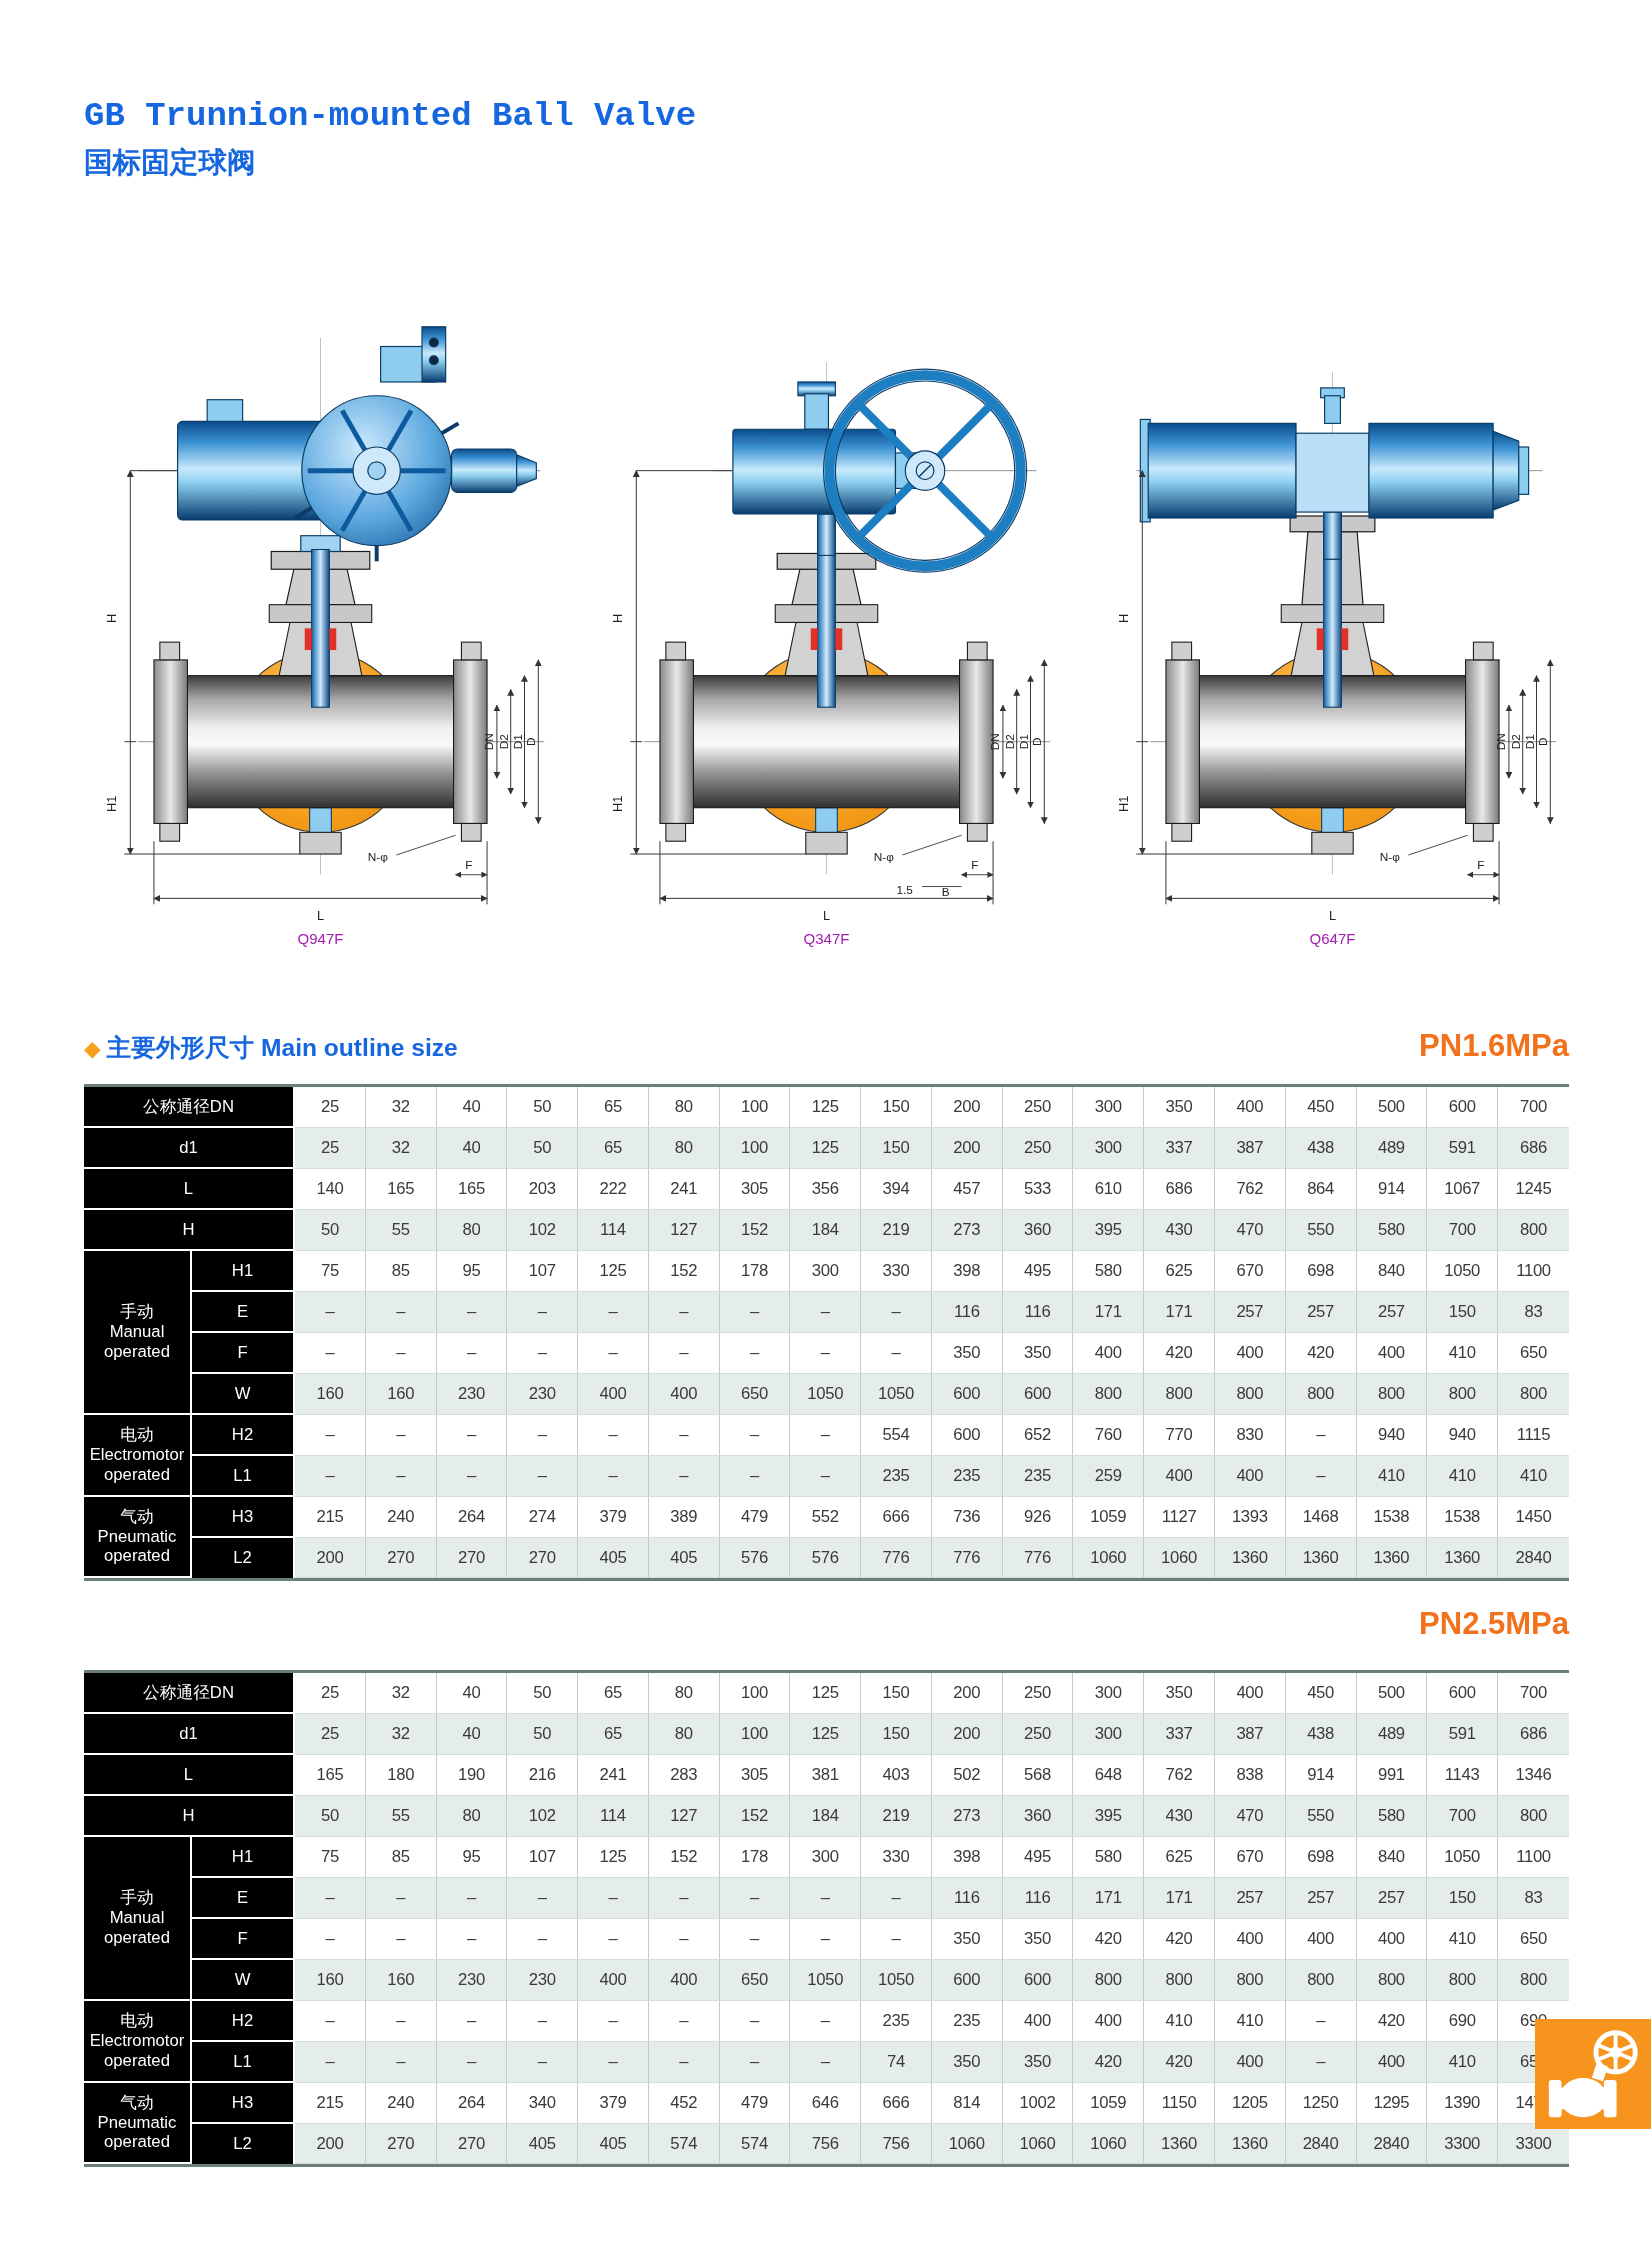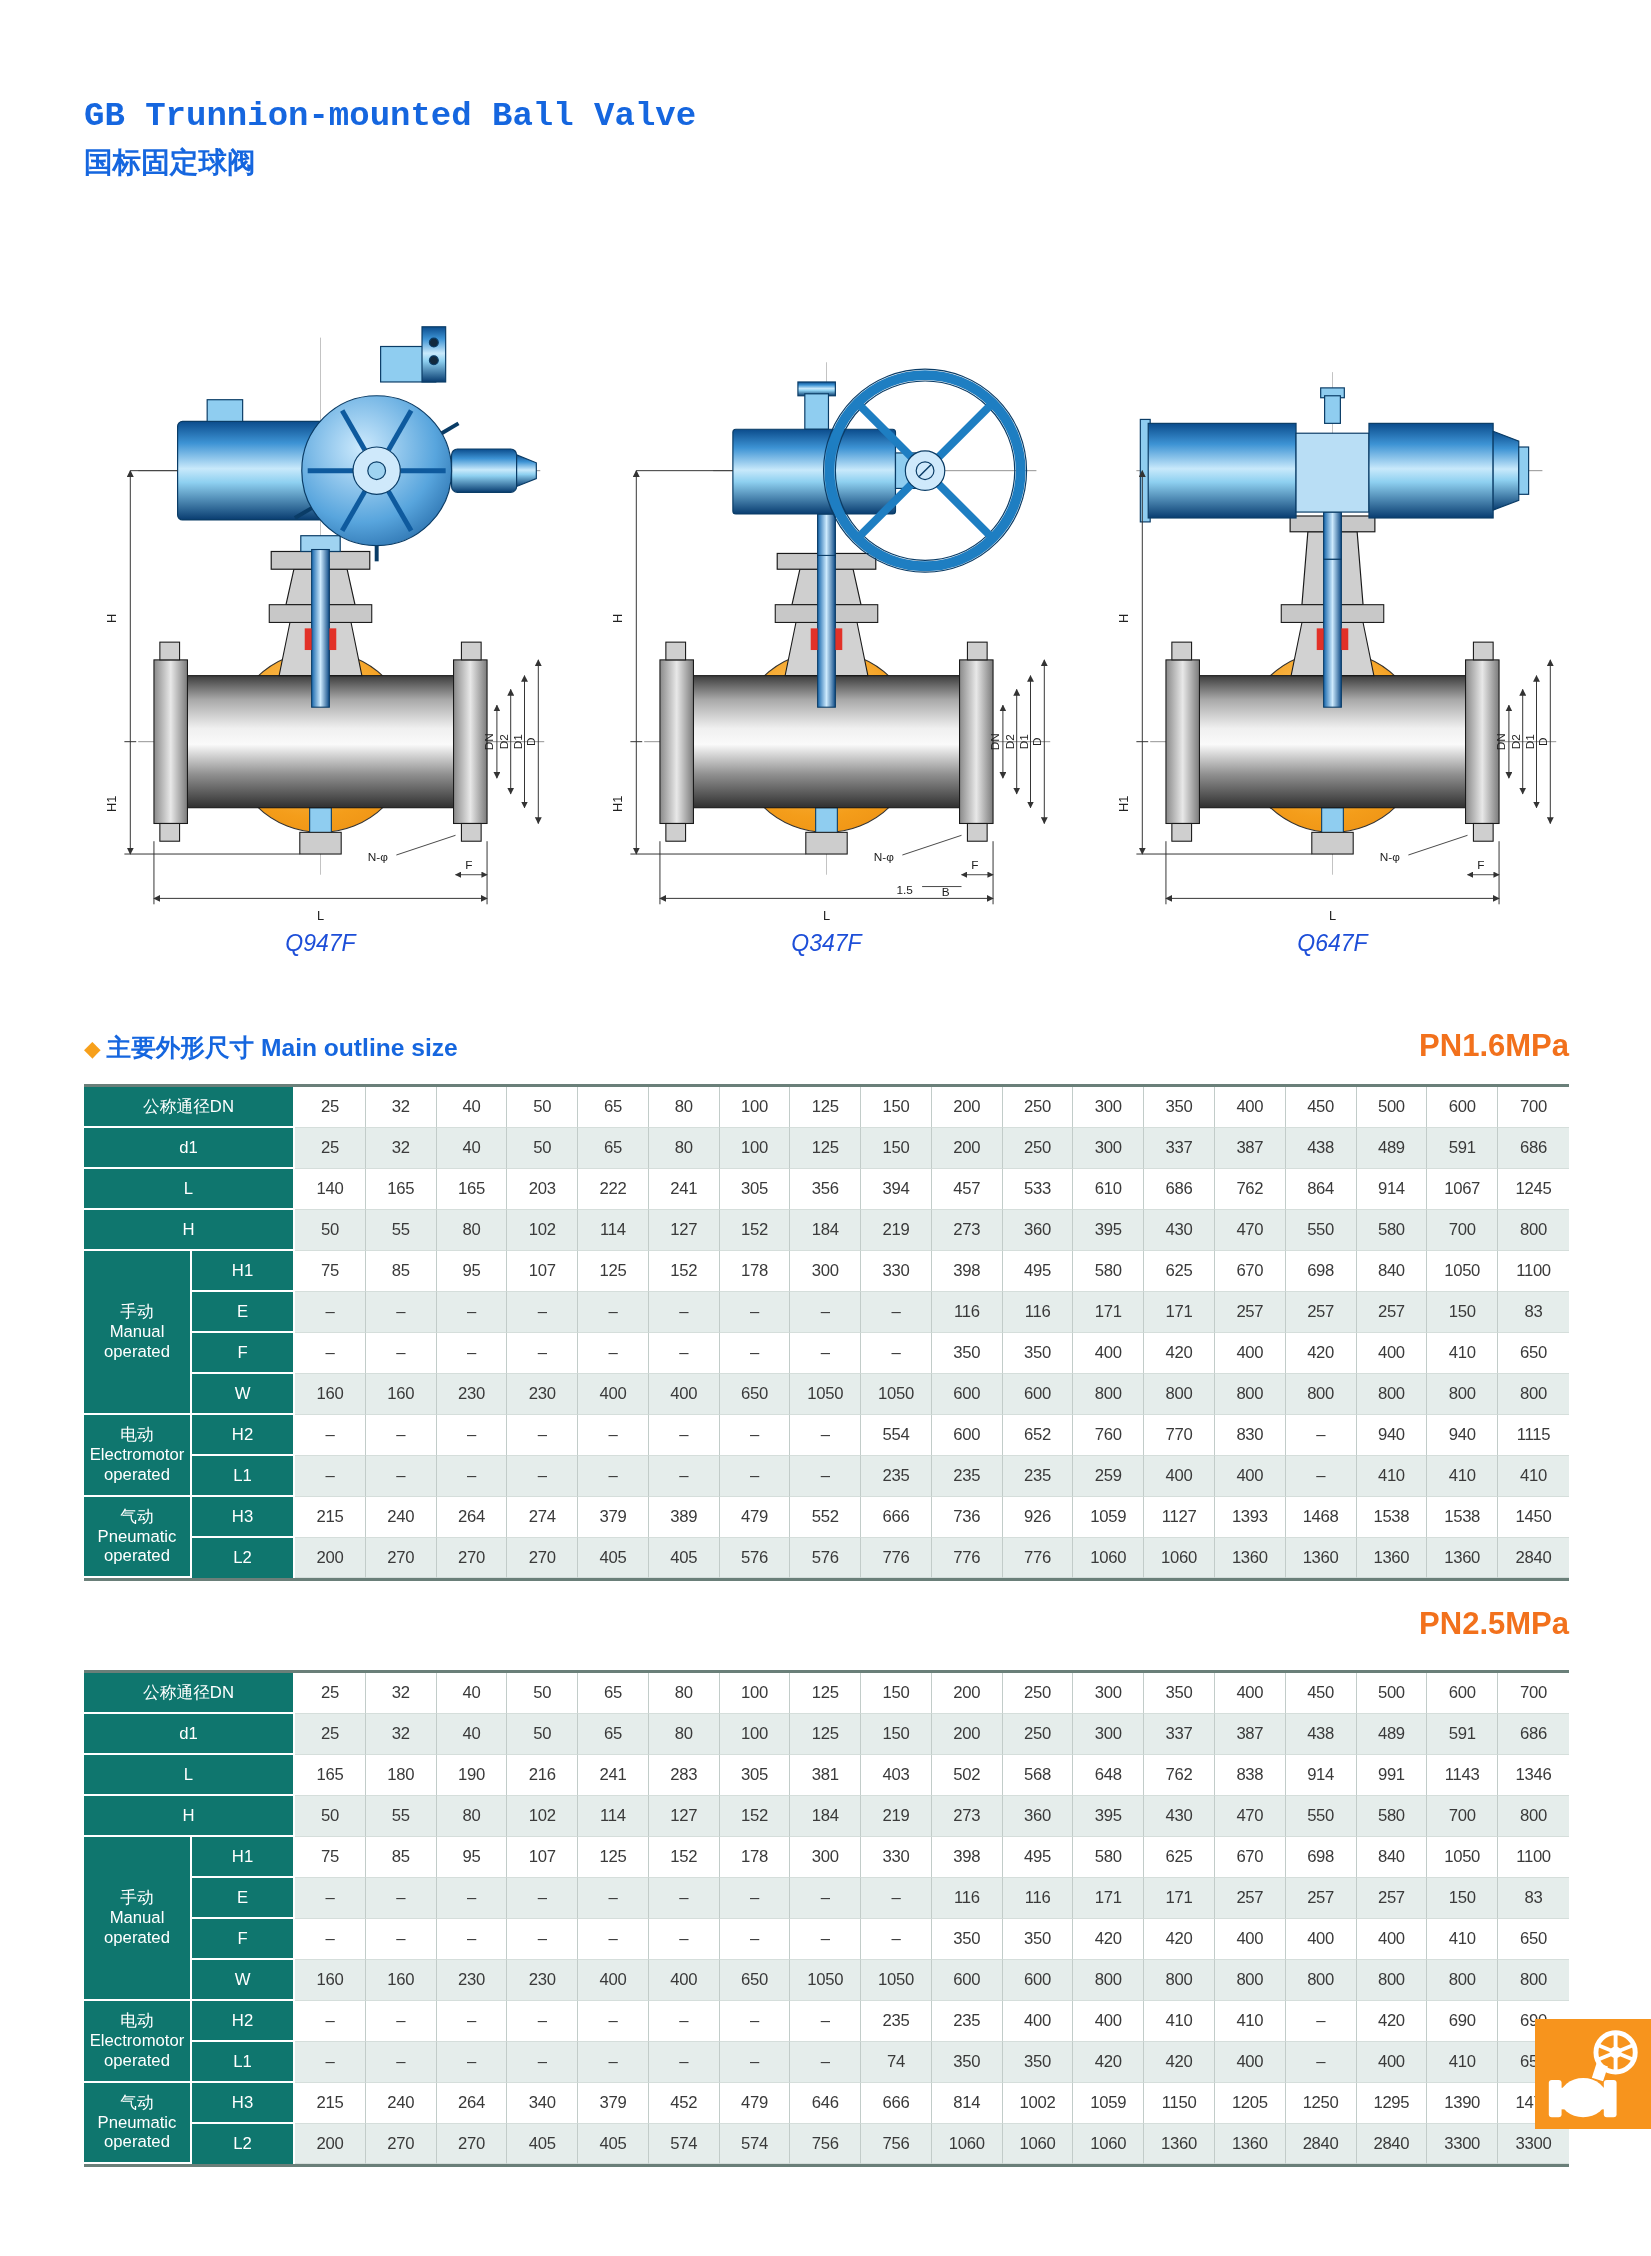--- a/index.html
+++ b/index.html
@@ -8,34 +8,34 @@
 
   
   .title-block{position:absolute;left:84px;top:97px;}
   .title-en{font-size:34px;font-weight:bold;color:#1566df;letter-spacing:0;font-family:Liberation Mono, monospace;}
   .title-zh{font-size:28.6px;font-weight:600;color:#1566df;margin-top:7.9px;}
 
   
   .drawings{position:absolute;left:84px;top:244px;width:1485px;display:flex;justify-content:space-between;}
   .drawing{width:473px;display:flex;flex-direction:column;align-items:center;}
   .drawing svg{display:block;}
-  .caption{font-size:23px;color:#1d4ed8;margin-top:5.9px;text-align:center;font-style:italic;}
+  .caption{font-size:15px;color:#a21caf;margin-top:5.9px;text-align:center;}
 
   
   .section-row{position:absolute;left:84px;top:1028px;width:1485px;display:flex;justify-content:space-between;align-items:baseline;gap:20px;}
   .section-title{font-size:24.6px;font-weight:bold;color:#1566df;}
   .diamond{color:#f7a01b;font-size:21.7px;margin-right:5.9px;}
   .pn-label{font-size:31px;font-weight:bold;color:#f2711c;}
   .pn2-row{position:absolute;left:84px;top:1606px;width:1485px;text-align:right;}
 
   
   .dim-table{border-collapse:separate;border-spacing:0;table-layout:fixed;width:1485px;
              border-top:3.9px solid #6a7f79;border-bottom:3.9px solid #6a7f79;}
   .dim-table td{height:39px;text-align:center;vertical-align:middle;padding:0;overflow:hidden;}
-  .dim-table .lbl{background:#0f766e;color:#fff;font-size:16.7px;border-right:2px solid #fff;border-bottom:2px solid #fff;}
+  .dim-table .lbl{background:#000000;color:#fff;font-size:16.7px;border-right:2px solid #fff;border-bottom:2px solid #fff;}
   .dim-table tr:last-child .lbl{border-bottom:none;margin-top:24px;}
   .dim-table .grp div{line-height:1.18;font-size:16.7px;}
   .dim-table .val{font-size:16.7px;color:#3a3a3a;letter-spacing:-0.3px;background:#fff;
                   border-right:1px solid #c2ccc9;border-bottom:1px solid #d5dedb;}
   .dim-table td:last-child{border-right:none;}
   .dim-table tr.tint .val{background:#e5edeb;}
   #table-pn16{position:absolute;left:84px;top:1084px;}
   #table-pn25{position:absolute;left:84px;top:1670px;}
 
   

